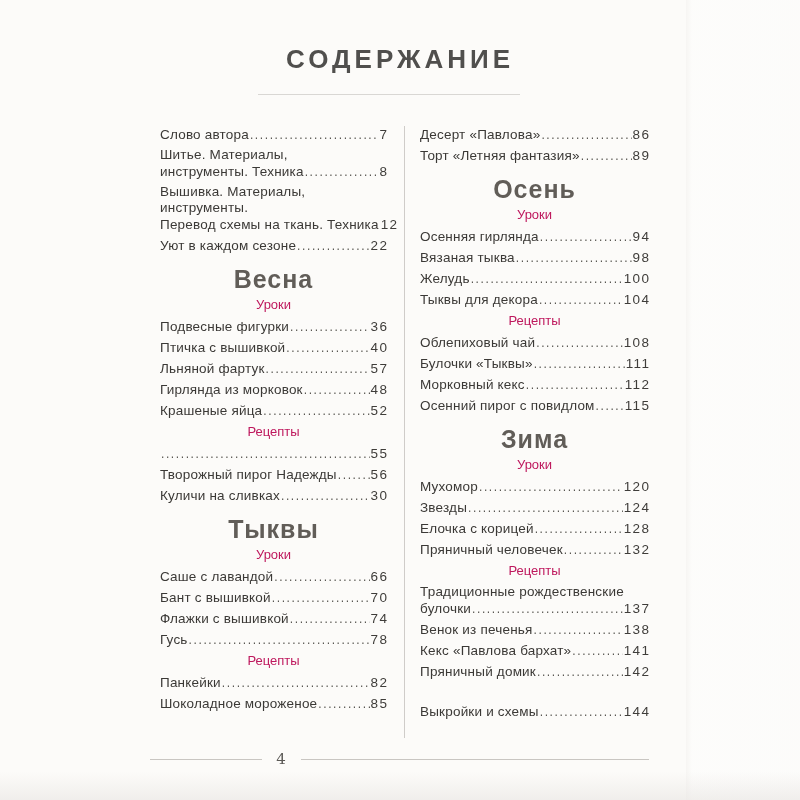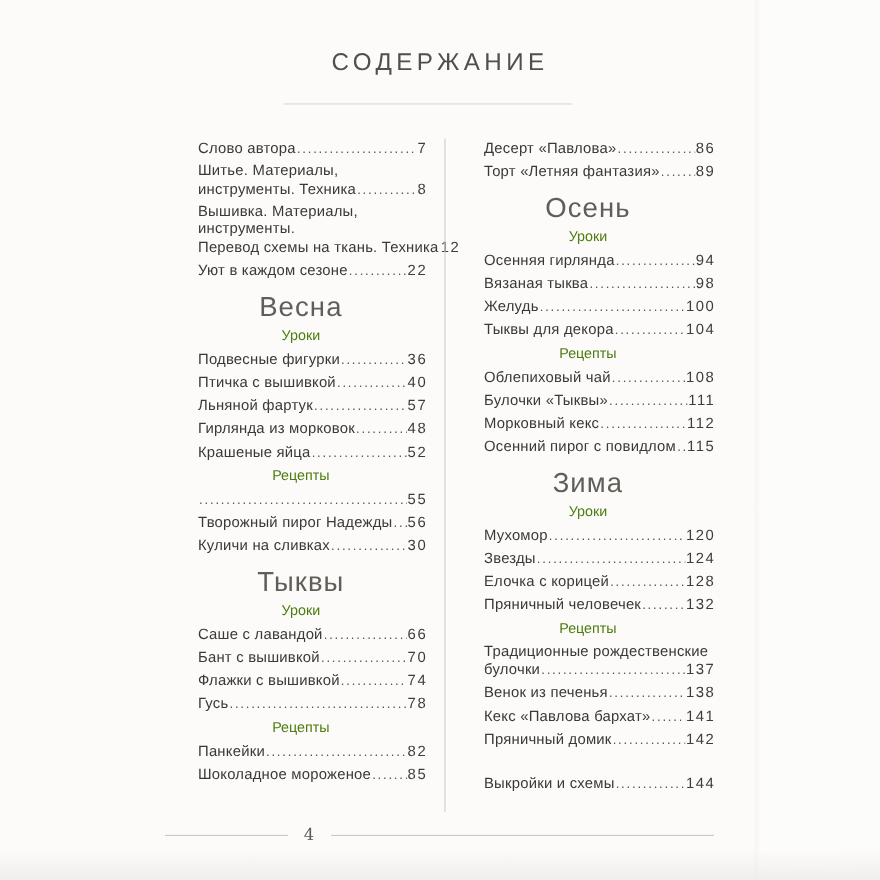--- a/index.html
+++ b/index.html
@@ -17,57 +17,57 @@
     background: linear-gradient(90deg, #f3f1ef 0px, #fdfdfc 6px, #fcfcfb 100%);
     opacity: .6;
   }
   .edge-bottom {
     position: absolute; left: 0; top: 772px; width: 100%; height: 28px;
     background: linear-gradient(180deg, rgba(236,233,230,0) 0%, rgba(230,227,224,.55) 100%);
   }
   .title {
     position: absolute; top: 44px; left: 0; width: 800px;
     text-align: center;
-    font-size: 22px; font-weight: normal; letter-spacing: 4px;
+    font-size: 26px; font-weight: bold; letter-spacing: 4px;
     color: #504f4d;
   }
   .title-rule {
     position: absolute; top: 94px; left: 258px; width: 262px; height: 1px;
     background: #d9d7d4;
   }
   .toc-wrap {
     position: absolute; top: 126px; left: 160px; width: 490px;
     display: flex; align-items: flex-start;
   }
   .col { font-size: 13.5px; }
   .col-left  { width: 227px; }
   .col-right { width: 229px; }
   .divider {
     width: 1px; height: 612px; background: #cfccc9;
     margin-left: 17px; margin-right: 15px; flex: 0 0 1px;
   }
-  .entry { margin-bottom: 3px; margin-left: 20px; }
+  .entry { margin-bottom: 3px; }
   .entry .pre { line-height: 16px; letter-spacing: .2px; }
   .entry .line { display: flex; align-items: baseline; line-height: 17px; }
   .entry .t { white-space: nowrap; letter-spacing: .2px; }
   .dots { flex: 1; overflow: hidden; white-space: nowrap; margin: 0 1px; }
   .dots::after {
     content: "......................................................................";
     font-size: 12px; letter-spacing: 1.6px; color: #56544f;
   }
   .pg { letter-spacing: 1.4px; margin-right: -1.4px; color: #3f3d3a; }
   .season {
     text-align: center;
-    font-size: 25px; line-height: 30px; font-weight: 400;
+    font-size: 25px; line-height: 30px; font-weight: 700;
     color: #615d58; letter-spacing: 1px;
     margin: 9px 0 2px;
   }
   .sub {
     text-align: center;
-    font-size: 13px; line-height: 17px; color: #4d7c0f;
+    font-size: 13px; line-height: 17px; color: #be185d;
     margin: 0 0 5px;
   }
   .spacer { height: 19px; }
   .footer-rule {
     position: absolute; top: 759px; height: 1px; background: #c9c6c2;
   }
   .footer-rule.left  { left: 150px; width: 112px; }
   .footer-rule.right { left: 301px; width: 348px; }
   .folio {
     position: absolute; top: 750px; left: 266px; width: 30px;

